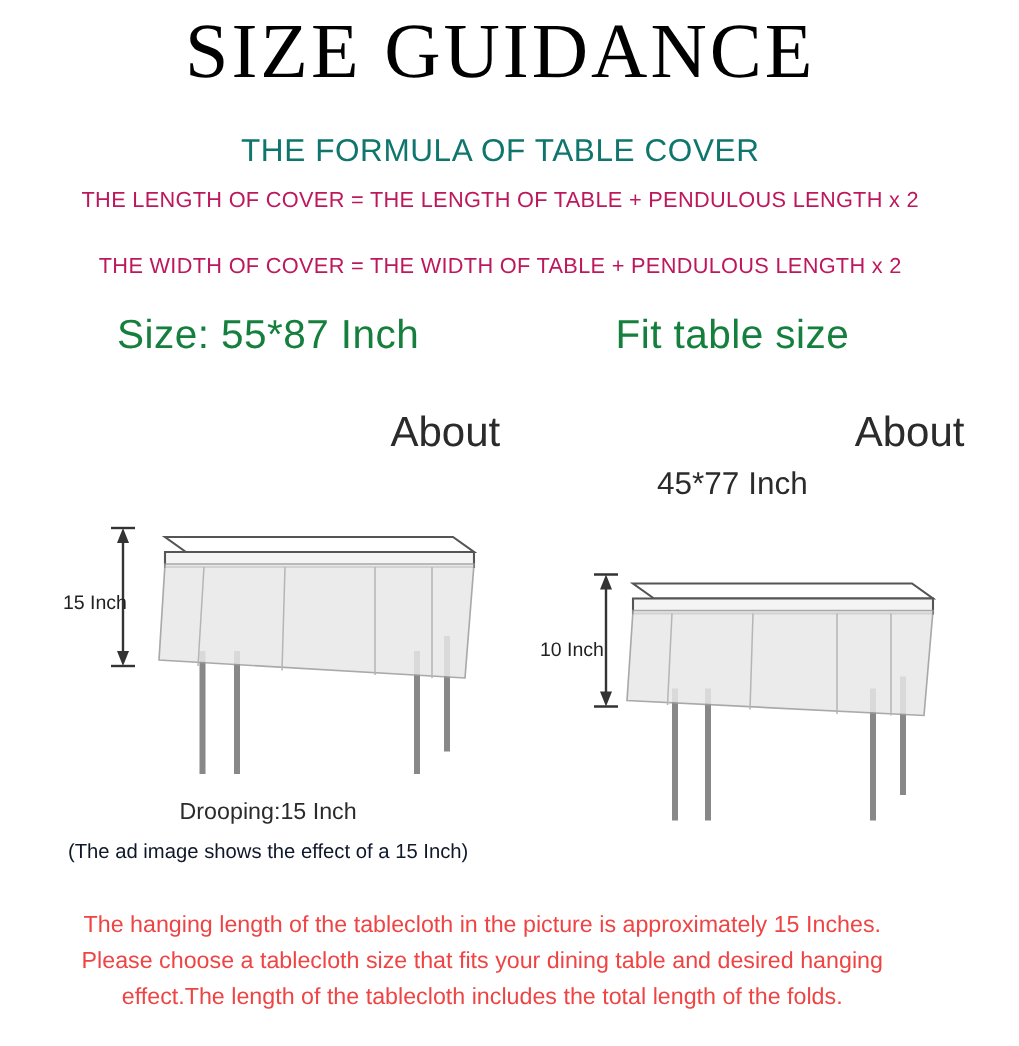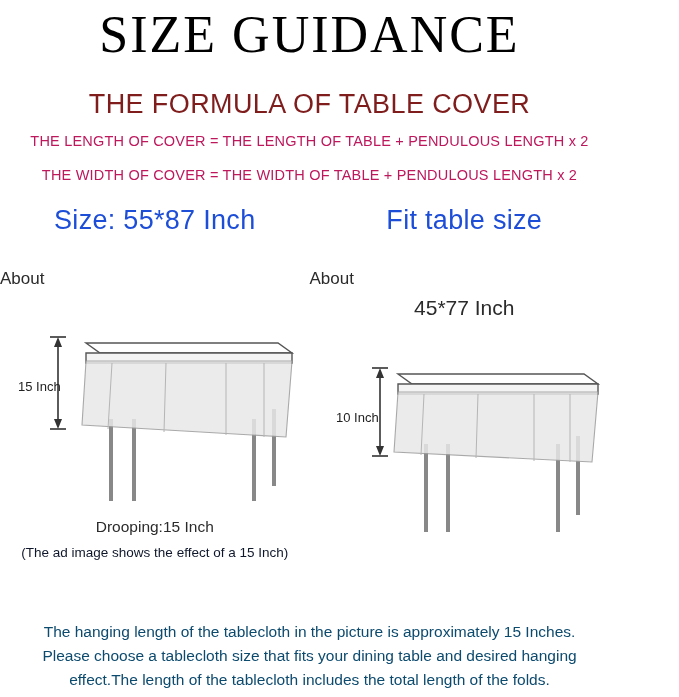--- a/index.html
+++ b/index.html
@@ -12,72 +12,73 @@
     height: 697px;
     font-family: "Liberation Sans", sans-serif;
     color: #222;
     position: relative;
     overflow: hidden;
   }
   .page {
     position: relative;
     width: 619px;
     height: 697px;
+    padding-left: 24px;
   }
 
   
   .title {
     text-align: center;
     font-family: "Liberation Serif", serif;
     font-size: 52px;
     letter-spacing: 2px;
     color: #000;
     margin: 0;
     padding-top: 6px;
     line-height: 1.1;
     font-weight: 400;
   }
 
   
   .formula-head {
     text-align: center;
-    font-size: 27px;
-    color: #7f1d1d;
+    font-size: 21px;
+    color: #0f766e;
     margin-top: 26px;
     letter-spacing: 0.4px;
   }
   .formula-line {
     text-align: center;
     font-size: 14.5px;
     color: #be185d;
     margin-top: 13px;
     letter-spacing: 0.2px;
   }
   .formula-line.second {
-    margin-top: 18px;
+    margin-top: 28px;
   }
 
   
   .columns {
     display: flex;
     margin-top: 22px;
   }
   .col {
     width: 50%;
     position: relative;
   }
   .col-title {
     text-align: center;
     font-size: 27px;
-    color: #1d4ed8;
+    color: #15803d;
     letter-spacing: 0.3px;
   }
   .about {
-    text-align: left;
-    font-size: 17px;
+    text-align: right;
+    font-size: 28px;
     color: #2b2b2b;
     margin-top: 33px;
   }
   .about-size {
     text-align: center;
     font-size: 21px;
     color: #2b2b2b;
     margin-top: 7px;
   }
 
@@ -103,23 +104,23 @@
     font-size: 13.5px;
     color: #0f172a;
     margin-top: 9px;
   }
 
   
   .bottom {
     position: absolute;
     left: 0;
     right: 0;
-    bottom: 5px;
-    text-align: center;
-    color: #0c4a6e;
+    bottom: 20px;
+    text-align: center;
+    color: #ef4444;
     font-size: 15.5px;
     line-height: 1.55;
     padding: 0 6px;
   }
   .bottom div { white-space: nowrap; }
 </style>
 </head>
 <body>
 
 <div class="page">

